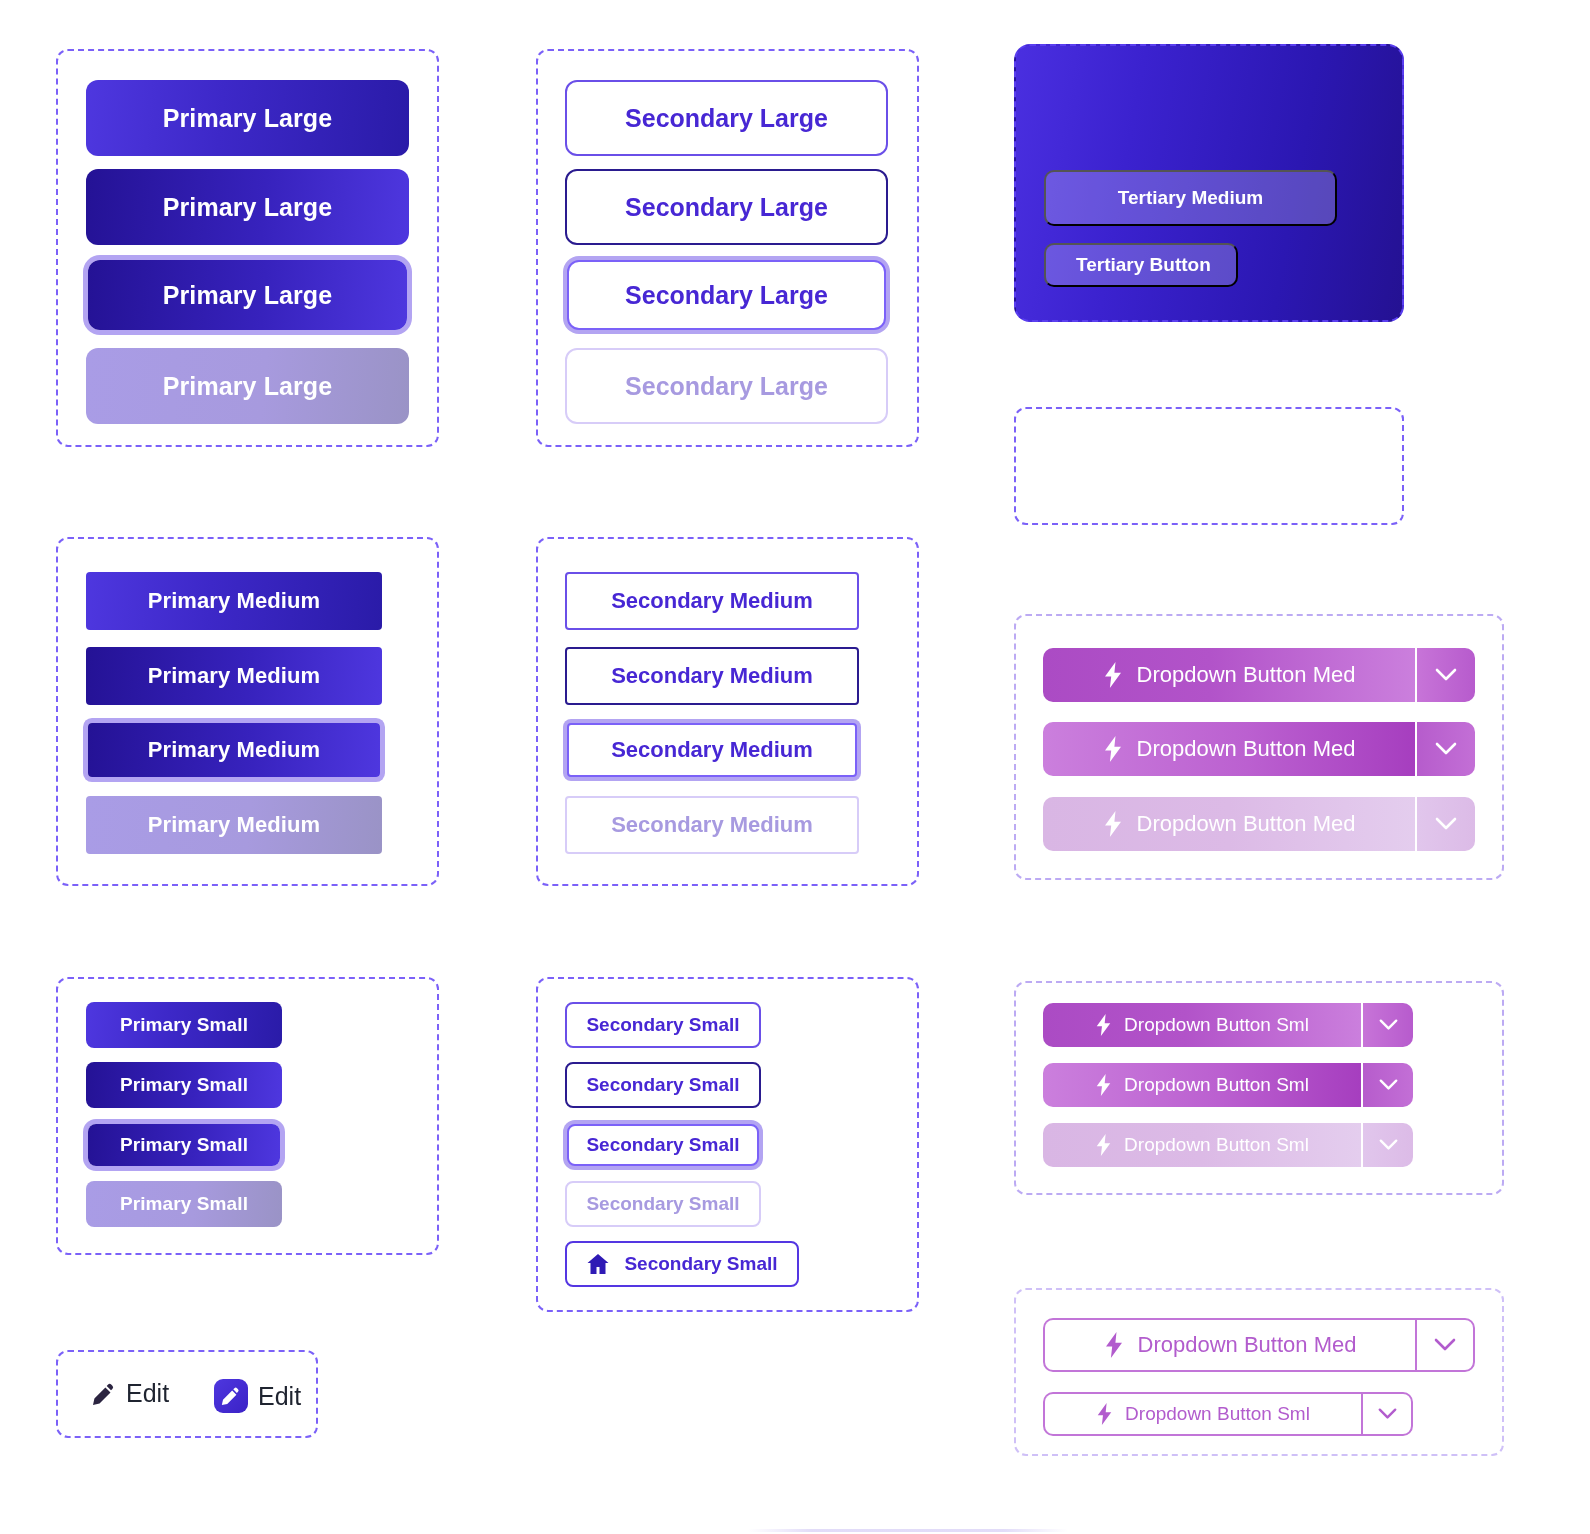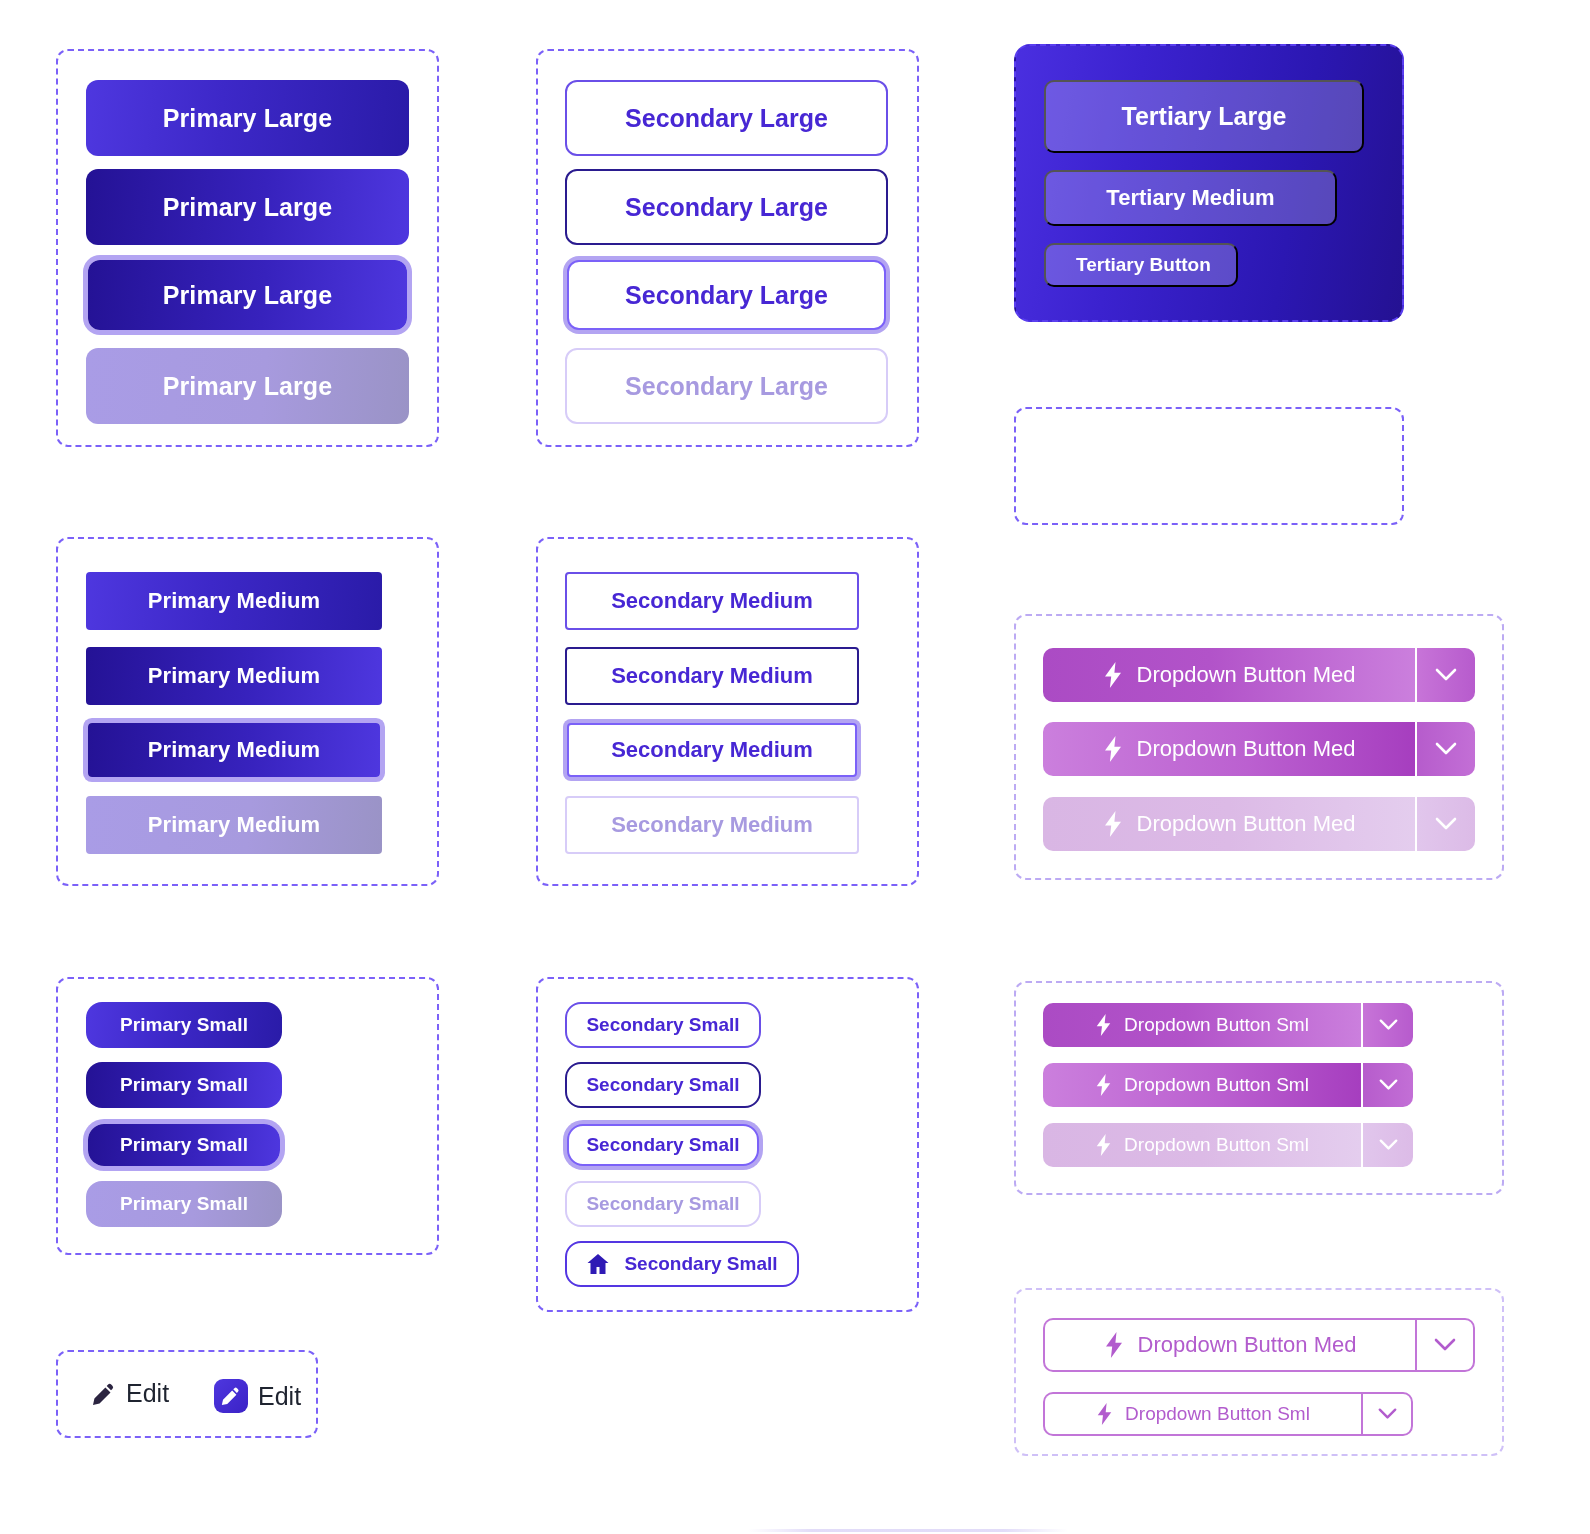--- a/index.html
+++ b/index.html
@@ -28,21 +28,21 @@
     display:flex;align-items:center;justify-content:center;
     color:#ffffff;
     font-weight:700;
     border:0;
     border-radius:10px;
     white-space:nowrap;
     letter-spacing:.1px;
   }
   .lg{height:76px;font-size:25px;border-radius:12px;}
   .md{height:58px;font-size:22px;border-radius:4px;}
-  .sm{height:46px;font-size:19px;border-radius:16px;}
+  .sm{height:46px;font-size:19px;border-radius:8px;}
 
   
   .p-default{background:linear-gradient(95deg,#4e37df 0%,#3d28c8 42%,#2a1ba8 100%);}
   .p-hover{background:linear-gradient(95deg,#241295 0%,#3722bd 55%,#4e37df 100%);}
   .p-focus{background:linear-gradient(95deg,#241295 0%,#3722bd 55%,#4e37df 100%);
            box-shadow:0 0 0 5px #b3a4f2;}
   .p-disabled{background:linear-gradient(95deg,#a99ce6 0%,#a79ade 55%,#9a93c6 100%);}
 
   
   .sec{
@@ -162,22 +162,21 @@
 
   <div class="spec" style="left:536px;top:49px;width:383px;height:398px;"></div>
 
   <button class="sec lg s-default" style="position:absolute;left:565px;top:80px;width:323px;">Secondary Large</button>
   <button class="sec lg s-hover" style="position:absolute;left:565px;top:169px;width:323px;">Secondary Large</button>
   <button class="sec lg s-focus" style="position:absolute;left:567px;top:260px;width:319px;height:70px;">Secondary Large</button>
   <button class="sec lg s-disabled" style="position:absolute;left:565px;top:348px;width:323px;">Secondary Large</button>
 
   <div class="tert-panel" style="left:1014px;top:44px;width:390px;height:278px;"></div>
 
-  <button class="tert-btn" style="position:absolute;left:1044px;top:80px;width:320px;height:73px;font-size:25px;">Tertiary Large</button>
-  <button class="tert-btn" style="position:absolute;left:1044px;top:170px;width:293px;height:56px;font-size:22px;">Tertiary Medium</button>
+  <button class="tert-btn" style="position:absolute;left:1044px;top:170px;width:293px;height:56px;font-size:19px;">Tertiary Medium</button>
   <button class="tert-btn" style="position:absolute;left:1044px;top:243px;width:194px;height:44px;font-size:19px;justify-content:flex-start;padding-left:30px;">Tertiary Button</button>
 
   <div class="spec" style="left:1014px;top:407px;width:390px;height:118px;"></div>
 
 
   <div class="spec" style="left:56px;top:537px;width:383px;height:349px;"></div>
 
   <button class="btn md p-default" style="position:absolute;left:86px;top:572px;width:296px;">Primary Medium</button>
   <button class="btn md p-hover" style="position:absolute;left:86px;top:647px;width:296px;">Primary Medium</button>
   <button class="btn md p-focus" style="position:absolute;left:88px;top:723px;width:292px;height:54px;">Primary Medium</button>

